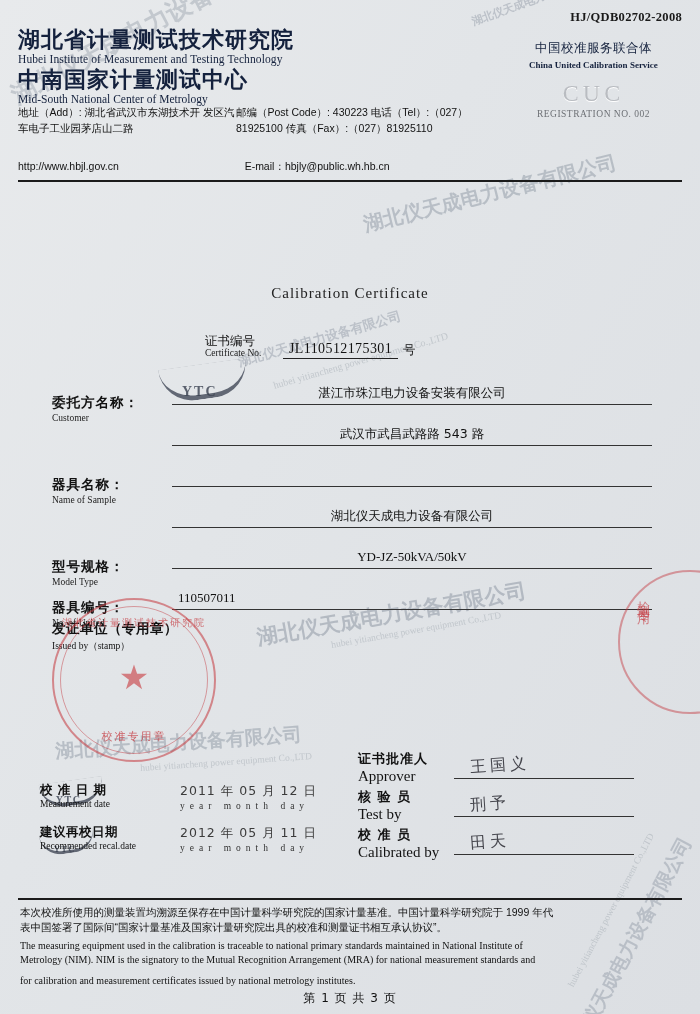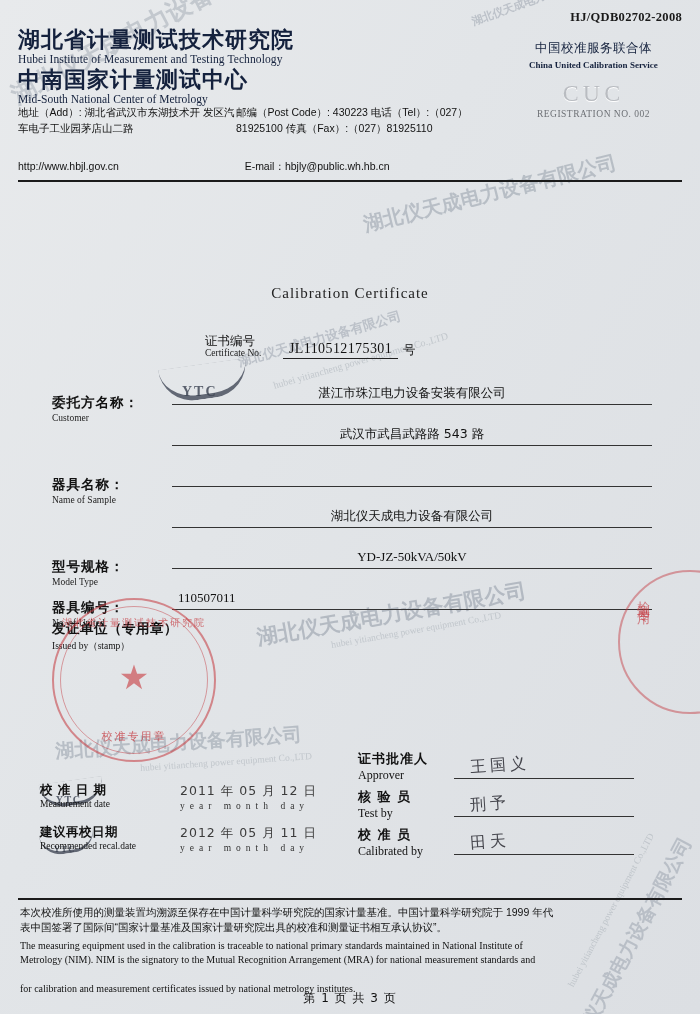--- a/index.html
+++ b/index.html
@@ -108,21 +108,21 @@
   .issued{
     position:absolute;left:52px;top:620px;width:280px;
   }
   .issued .cn{font-size:13.5px;font-weight:bold;letter-spacing:.5px;font-family:"DejaVu Sans",sans-serif;}
   .issued .en{font-size:9.5px;font-family:"Liberation Serif",serif;margin-top:2px;}
   
   .sigs{position:absolute;left:358px;top:750px;width:300px;}
   .sigrow{position:relative;height:38px;}
   .sigrow .lbl{position:absolute;left:0;top:0;width:90px;text-align:left;}
   .sigrow .lbl .cn{font-size:13px;font-weight:bold;letter-spacing:1px;font-family:"DejaVu Sans",sans-serif;}
-  .sigrow .lbl .en{font-size:12px;font-family:"Liberation Serif",serif;}
+  .sigrow .lbl .en{font-size:15px;font-family:"Liberation Serif",serif;}
   .sigrow .line{position:absolute;left:96px;width:180px;top:28px;border-bottom:1px solid #333;}
   .sigrow .hand{
     position:absolute;left:112px;top:2px;width:150px;height:24px;
     font-family:"Liberation Serif",serif;font-size:16px;color:#2b2b33;
     transform:rotate(-4deg);opacity:.85;letter-spacing:4px;
   }
   
   .dates{position:absolute;left:40px;top:782px;width:320px;}
   .drow{position:relative;height:42px;}
   .drow .lbl{position:absolute;left:0;top:0;width:132px;}
@@ -390,17 +390,17 @@
       <div class="dunit">year  month  day</div>
     </div>
   </div>
 
   <div class="foot-rule"></div>
   <div class="footer">
     <div>本次校准所使用的测量装置均溯源至保存在中国计量科学研究院的国家计量基准。中国计量科学研究院于 1999 年代</div>
     <div>表中国签署了国际间“国家计量基准及国家计量研究院出具的校准和测量证书相互承认协议”。</div>
     <div class="en">The measuring equipment used in the calibration is traceable to national primary standards maintained in National Institute of</div>
     <div class="en" style="margin-top:0">Metrology (NIM). NIM is the signatory to the Mutual Recognition Arrangement (MRA) for national measurement standards and</div>
-    <div class="en" style="margin-top:16px">for calibration and measurement certificates issued by national metrology institutes.</div>
+    <div class="en" style="margin-top:8px">for calibration and measurement certificates issued by national metrology institutes.</div>
   </div>
   <div class="pageno">第 1 页 共 3 页</div>
 
 </div>
 
 </body></html>

